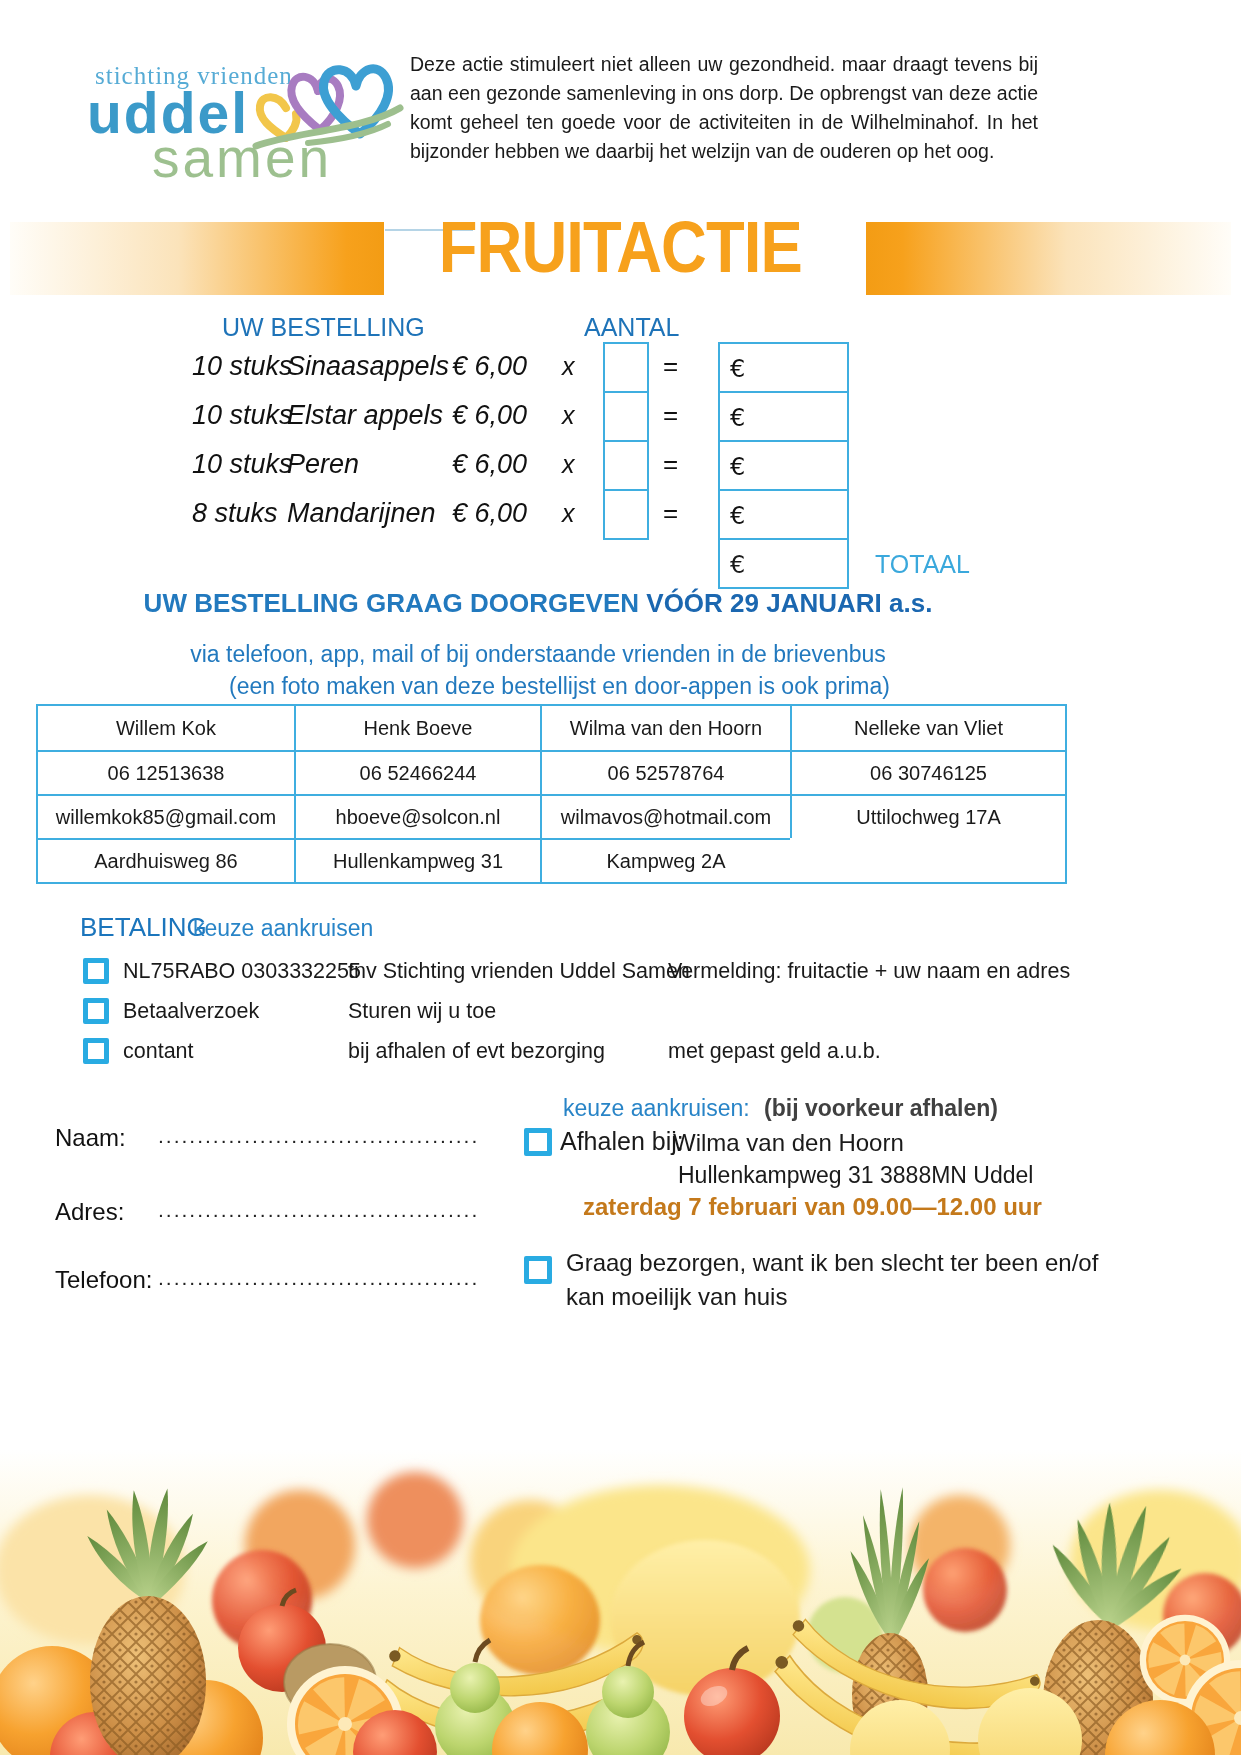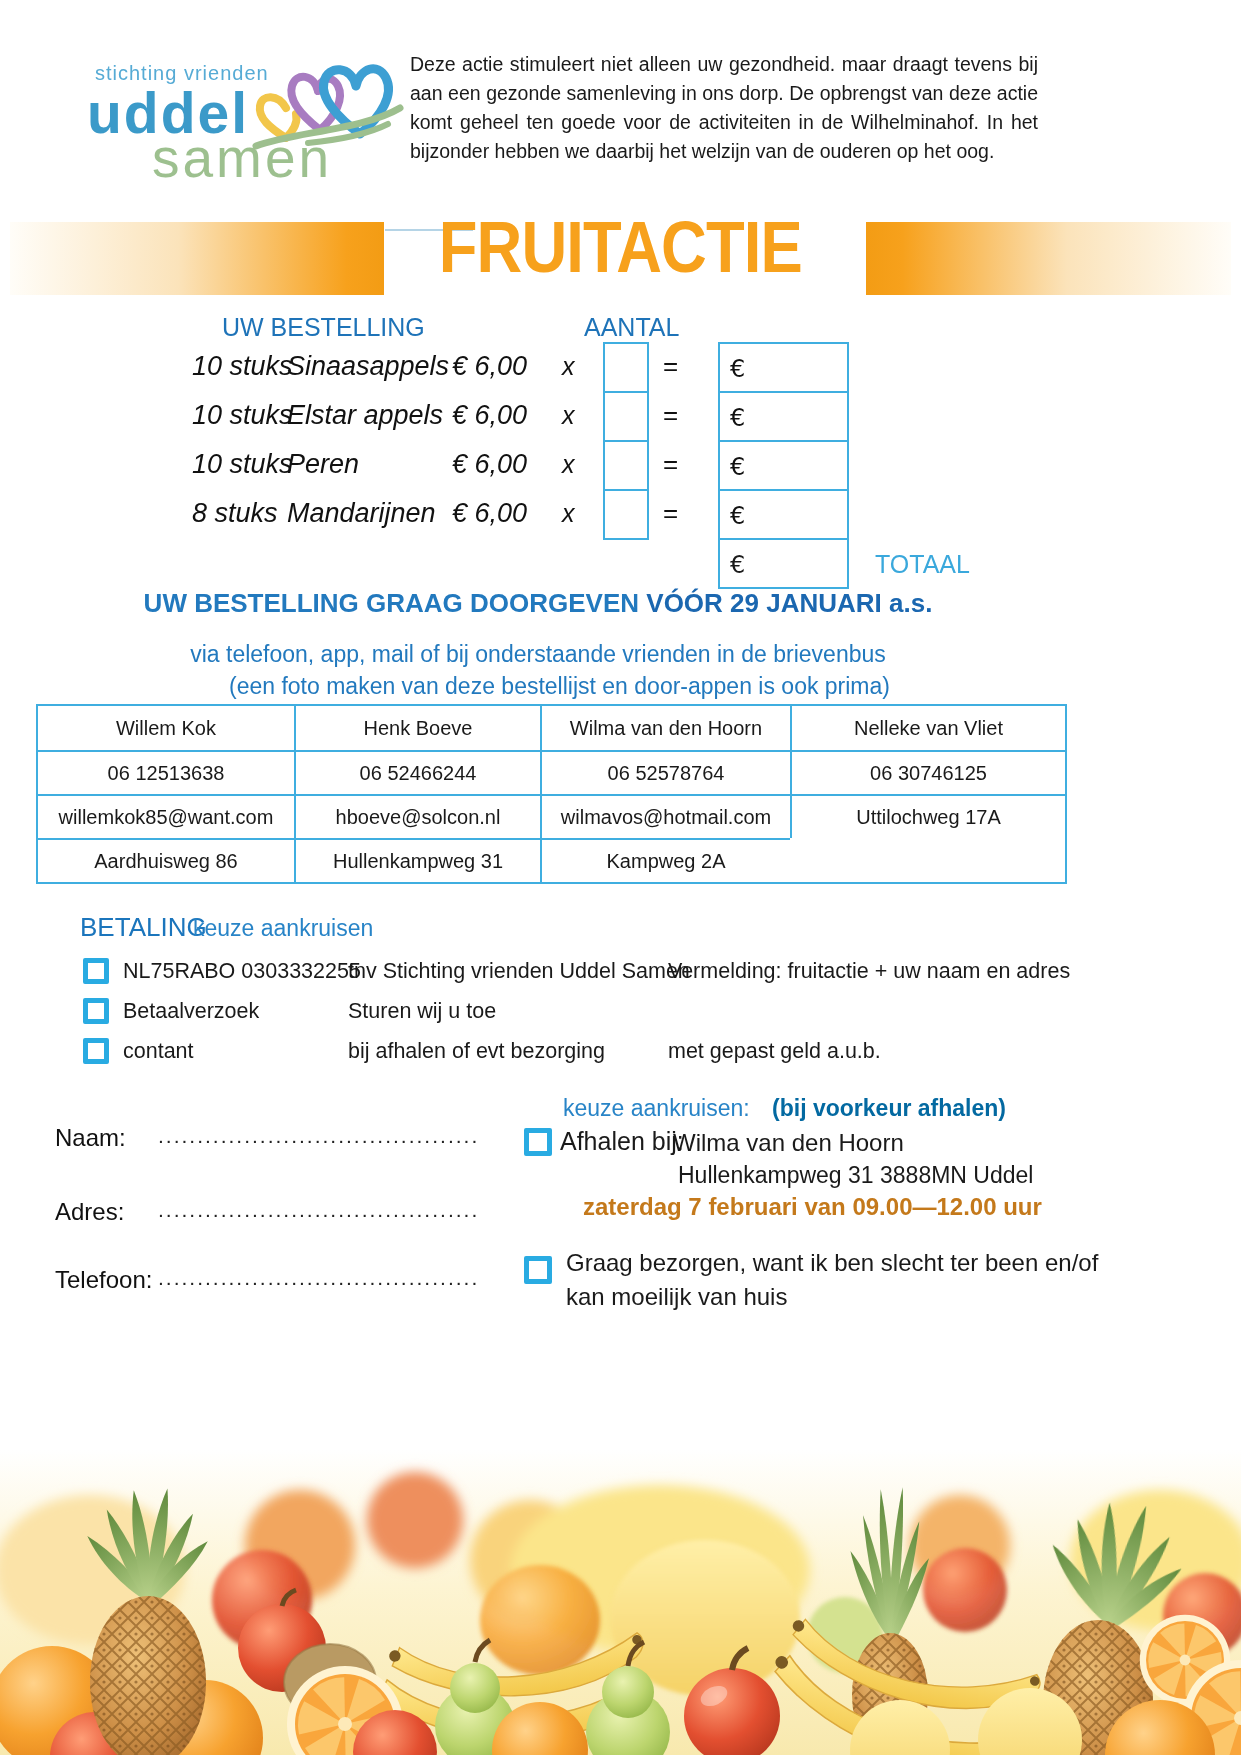--- a/index.html
+++ b/index.html
@@ -2,21 +2,21 @@
 <html><head>
 <meta charset="utf-8">
 <style>
   html,body{margin:0;padding:0;background:#e8e8e8;}
   .page{
     position:relative; width:1241px; height:1755px; margin:0 auto;
     background:#ffffff; overflow:hidden;
     font-family:"Liberation Sans", sans-serif; color:#1a1a1a;
   }
   
-  .logo-tag{position:absolute;left:95px;top:62px;font-size:20px;letter-spacing:1px;color:#56abd5;}
+  .logo-tag{position:absolute;left:95px;top:62px;font-size:25px;letter-spacing:1px;color:#56abd5;font-family:Liberation Serif, serif;}
   .logo-uddel{position:absolute;left:87px;top:80px;font-size:57px;font-weight:700;letter-spacing:2px;color:#3b9ac9;}
   .logo-samen{position:absolute;left:152px;top:126px;font-size:55px;letter-spacing:3px;color:#9dc08f;}
   .logo-hearts{position:absolute;left:248px;top:46px;}
   
   .intro{position:absolute;left:410px;top:50px;width:628px;font-size:19.5px;line-height:29px;text-align:justify;color:#1a1a1a;}
   
   .bar{position:absolute;top:222px;height:73px;}
   .bar-left{left:10px;width:374px;background:linear-gradient(to right,#fffdf8 0%,#fbe3ba 45%,#f7a11c 90%,#f39c14 100%);}
   .bar-right{left:866px;width:365px;background:linear-gradient(to left,#fffdf8 0%,#fbe3ba 45%,#f7a11c 90%,#f39c14 100%);}
   .bar-line{position:absolute;top:229px;left:385px;width:88px;height:2px;background:#b5d4e6;}
@@ -59,21 +59,21 @@
   .pc1{position:absolute;left:123px;}
   .pc2{position:absolute;left:348px;}
   .pc3{position:absolute;left:668px;}
   
   .flabel{position:absolute;left:55px;font-size:24px;color:#111;}
   .fl0{top:1124px}.fl1{top:1198px}.fl2{top:1266px}
   .dotfield{position:absolute;left:158px;width:322px;height:28px;overflow:hidden;white-space:nowrap;font-size:21px;letter-spacing:2px;color:#222;}
   .d0{top:1124px}.d1{top:1198px}.d2{top:1266px}
   .pk-head{position:absolute;left:563px;top:1095px;font-size:23px;}
   .pk-head .blue{color:#2884c7;}
-  .pk-head .or{color:#0369a1;font-weight:700;margin-left:16px;}
+  .pk-head .or{color:#404040;font-weight:700;margin-left:8px;}
   .afh-chk{left:524px;top:1128px;width:28px;height:28px;}
   .afh-label{position:absolute;left:560px;top:1127px;font-size:25px;}
   .afh-name{position:absolute;left:673px;top:1129px;font-size:24px;}
   .afh-addr{position:absolute;left:678px;top:1162px;font-size:23px;}
   .afh-time{position:absolute;left:583px;top:1193px;font-size:24px;font-weight:700;color:#c4791b;}
   .bez-chk{left:524px;top:1256px;width:28px;height:28px;}
   .bez-text{position:absolute;left:566px;top:1246px;font-size:24px;line-height:34px;}
   
   .fruit{position:absolute;left:0;bottom:0;width:1241px;height:305px;
     background:linear-gradient(180deg,#ffffff 0%,#fdf4d2 45%,#f8e9ae 100%);}
@@ -170,21 +170,21 @@
 
   <div class="ctable">
     <div class="ccell">Willem Kok</div>
     <div class="ccell">Henk Boeve</div>
     <div class="ccell">Wilma van den Hoorn</div>
     <div class="ccell">Nelleke van Vliet</div>
     <div class="ccell">06 12513638</div>
     <div class="ccell">06 52466244</div>
     <div class="ccell">06 52578764</div>
     <div class="ccell">06 30746125</div>
-    <div class="ccell">willemkok85@want.com</div>
+    <div class="ccell">willemkok85@gmail.com</div>
     <div class="ccell">hboeve@solcon.nl</div>
     <div class="ccell">wilmavos@hotmail.com</div>
     <div class="ccell">Uttilochweg 17A</div>
     <div class="ccell">Aardhuisweg 86</div>
     <div class="ccell">Hullenkampweg 31</div>
     <div class="ccell">Kampweg 2A</div>
   </div>
 
   <div class="pay-h">BETALING</div>
   <div class="pay-sub">keuze aankruisen</div>

